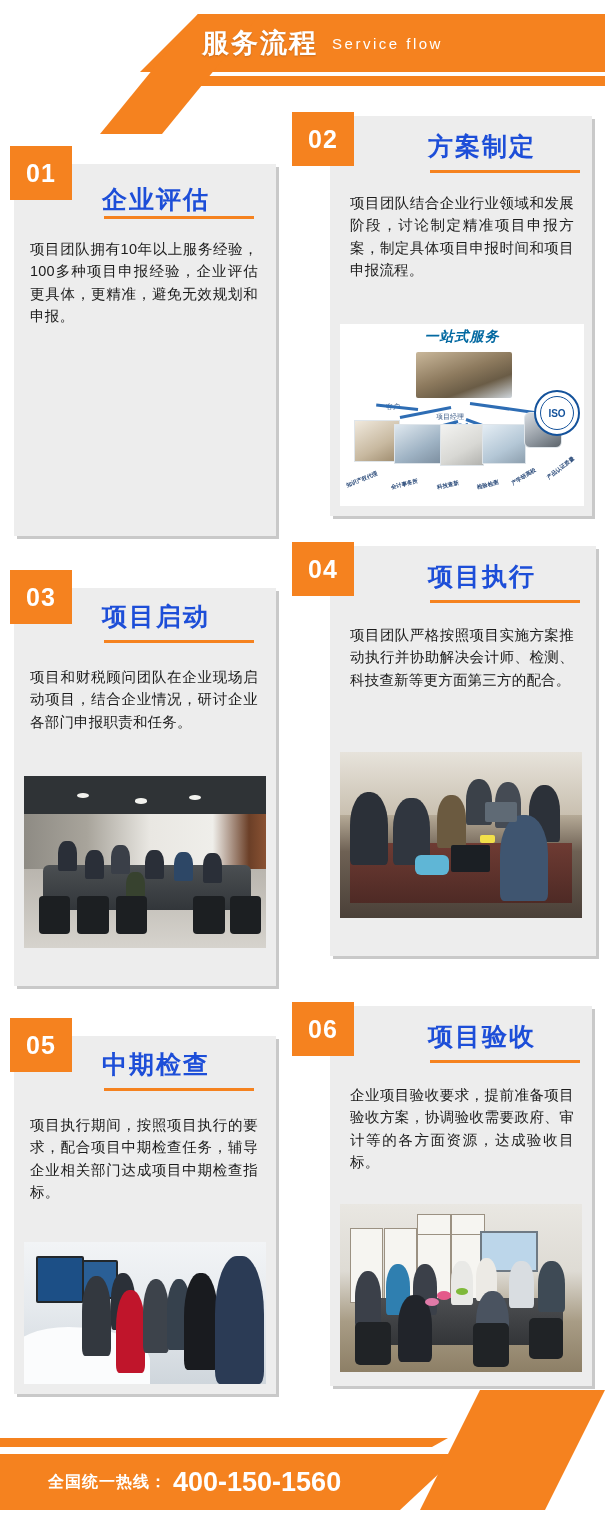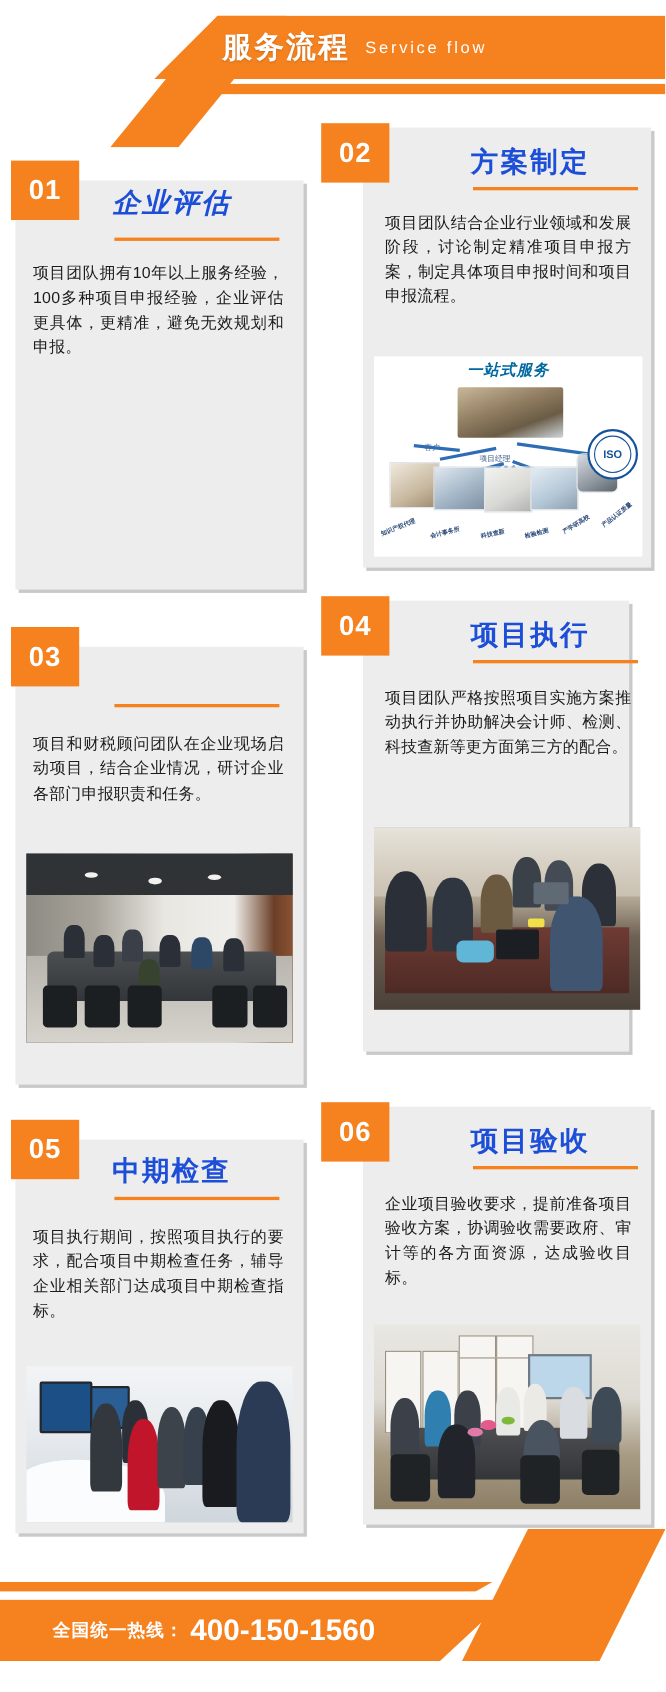--- a/index.html
+++ b/index.html
@@ -203,21 +203,21 @@
     <div class="hdr-stripe"></div>
     <div class="hdr-wedge"></div>
     <div class="hdr-text">
       <span class="hdr-cn">服务流程</span>
       <span class="hdr-en">Service flow</span>
     </div>
   </div>
 
   <div class="card" style="left:14px;top:164px;width:262px;height:372px;">
     <div class="badge" style="left:-4px;top:-18px;">01</div>
-    <div class="card-title" style="left:88px;top:4px;font-style:italic;">企业评估</div>
+    <div class="card-title" style="left:88px;top:19px;">企业评估</div>
     <div class="title-rule" style="left:90px;top:52px;width:150px;"></div>
     <div class="card-body" style="left:16px;top:74px;width:228px;">项目团队拥有10年以上服务经验，100多种项目申报经验，企业评估更具体，更精准，避免无效规划和申报。</div>
 
   </div>
 
   <div class="card" style="left:330px;top:116px;width:262px;height:400px;">
     <div class="badge" style="left:-38px;top:-4px;">02</div>
     <div class="card-title" style="left:98px;top:14px;">方案制定</div>
     <div class="title-rule" style="left:100px;top:54px;width:150px;"></div>
     <div class="card-body" style="left:20px;top:76px;width:224px;">项目团队结合企业行业领域和发展阶段，讨论制定精准项目申报方案，制定具体项目申报时间和项目申报流程。</div>
@@ -251,20 +251,21 @@
       <div class="os-label" style="left:52px;top:160px;transform:rotate(-14deg);">会计事务所</div>
       <div class="os-label" style="left:98px;top:160px;transform:rotate(-12deg);">科技查新</div>
       <div class="os-label" style="left:138px;top:160px;transform:rotate(-14deg);">检验检测</div>
       <div class="os-label" style="left:174px;top:156px;transform:rotate(-32deg);">产学研高校</div>
       <div class="os-label" style="left:210px;top:150px;transform:rotate(-38deg);">产品认证质量</div>
     </div>
   </div>
 
   <div class="card" style="left:14px;top:588px;width:262px;height:398px;">
     <div class="badge" style="left:-4px;top:-18px;">03</div>
+    <div class="card-title" style="left:88px;top:12px;">项目启动</div>
     <div class="title-rule" style="left:90px;top:52px;width:150px;"></div>
     <div class="card-body" style="left:16px;top:78px;width:228px;">项目和财税顾问团队在企业现场启动项目，结合企业情况，研讨企业各部门申报职责和任务。</div>
 
     <div class="photo ph-room" style="left:10px;top:188px;width:242px;height:172px;">
       <div class="floor"></div>
       <div class="table"></div>
       <div class="lamp" style="left:22%;"></div>
       <div class="lamp" style="left:46%;top:13%;"></div>
       <div class="lamp" style="left:68%;top:11%;"></div>
       <div class="person" style="left:14%;top:38%;"></div>
@@ -275,21 +276,21 @@
       <div class="person" style="left:74%;top:45%;"></div>
       <div class="person" style="left:42%;top:56%;background:#37422f;"></div>
       <div class="chair" style="left:6%;"></div>
       <div class="chair" style="left:22%;"></div>
       <div class="chair" style="left:38%;"></div>
       <div class="chair" style="left:70%;"></div>
       <div class="chair" style="left:85%;"></div>
     </div>
   </div>
 
-  <div class="card" style="left:330px;top:546px;width:242px;height:410px;">
+  <div class="card" style="left:330px;top:546px;width:242px;height:410px;padding-left:24px;">
     <div class="badge" style="left:-38px;top:-4px;">04</div>
     <div class="card-title" style="left:98px;top:14px;">项目执行</div>
     <div class="title-rule" style="left:100px;top:54px;width:150px;"></div>
     <div class="card-body" style="left:20px;top:78px;width:224px;">项目团队严格按照项目实施方案推动执行并协助解决会计师、检测、科技查新等更方面第三方的配合。</div>
 
     <div class="photo ph-meet" style="left:10px;top:206px;width:242px;height:166px;">
       <div class="wall"></div>
       <div class="tbl"></div>
       <div class="guy" style="left:4%;top:24%;width:16%;height:44%;"></div>
       <div class="guy" style="left:22%;top:28%;width:15%;height:40%;background:#30363f;"></div>

